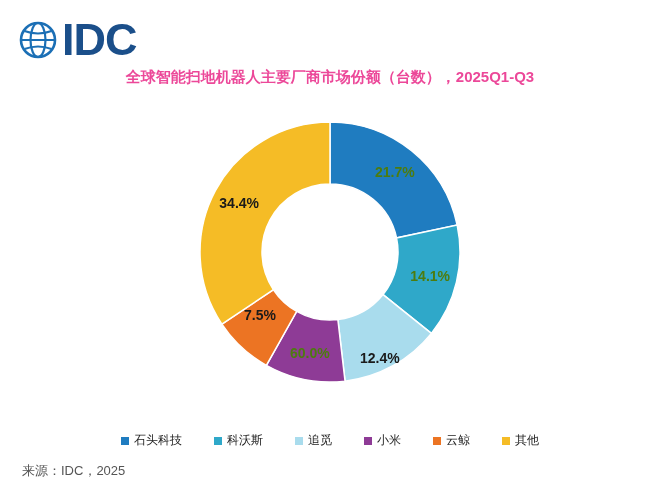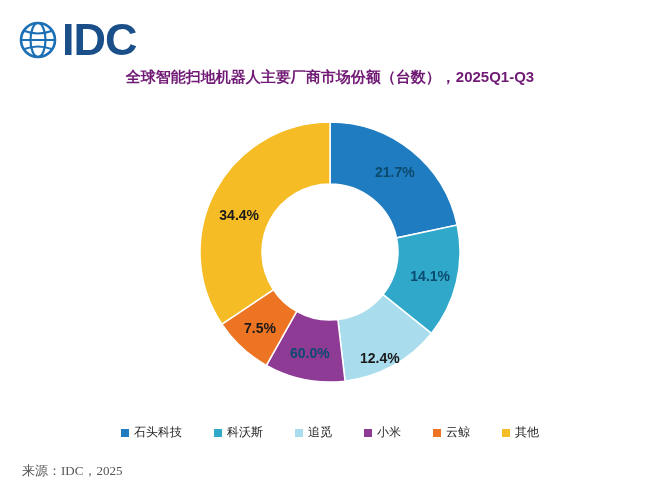--- a/index.html
+++ b/index.html
@@ -43,21 +43,21 @@
   }
   
   .chart-title {
     position: absolute;
     left: 0;
     top: 68px;
     width: 660px;
     text-align: center;
     font-size: 15px;
     font-weight: bold;
-    color: #701a75;
+    color: #ec4899;
     font-family: "Liberation Sans", sans-serif;
   }
   
   .donut-wrap {
     position: absolute;
     left: 180px;
     top: 102px;
     width: 300px;
     height: 300px;
   }
@@ -65,61 +65,61 @@
     position: absolute;
     left: 0;
     top: 0;
     width: 300px;
     height: 300px;
   }
   .slice-label {
     position: absolute;
     font-size: 14px;
     font-weight: bold;
-    color: #0c4a6e;
+    color: #4d7c0f;
     white-space: nowrap;
     transform: translate(-50%, -50%);
     font-family: "Liberation Sans", sans-serif;
   }
   .slice-label.dark {
     color: #1a1a1a;
   }
   
   .legend {
     position: absolute;
     left: 0;
     top: 420px;
     width: 660px;
     display: flex;
     justify-content: center;
     align-items: center;
   }
   .legend-item {
     display: flex;
     align-items: center;
-    margin: 4px 16px;
+    margin: 12px 16px;
   }
   .legend-swatch {
     width: 8px;
     height: 8px;
     margin-right: 5px;
   }
   .legend-label {
     font-size: 12px;
     color: #222222;
     font-family: "Liberation Sans", sans-serif;
   }
   
   .source {
     position: absolute;
     left: 22px;
     top: 462px;
     font-size: 13px;
     color: #555555;
-    font-family: Liberation Serif, serif;
+    font-family: Liberation Sans, sans-serif;
   }
 </style>
 </head>
 <body>
 
 <div class="page">
 
   <div class="logo">
     <span class="logo-globe">
       <svg width="40" height="40" viewBox="0 0 40 40">
@@ -144,22 +144,22 @@
           <path d="M 165.06206062854395 279.12449159482514 A 130 130 0 0 1 86.35913184265175 263.35713431530905 L 116.71093050231015 209.29450102646936 A 68 68 0 0 0 157.87861632877684 217.54204175729313 Z" fill="#8e3b96" stroke="#ffffff" stroke-width="1.5"></path>
           <path d="M 86.35913184265175 263.35713431530905 A 130 130 0 0 1 41.86646809485549 222.16051051454042 L 93.43784484961672 187.74549780760574 A 68 68 0 0 0 116.71093050231015 209.29450102646936 Z" fill="#ec7423" stroke="#ffffff" stroke-width="1.5"></path>
           <path d="M 41.86646809485549 222.16051051454042 A 130 130 0 0 1 149.99999999999997 20 L 150 82 A 68 68 0 0 0 93.43784484961672 187.74549780760574 Z" fill="#f5bc26" stroke="#ffffff" stroke-width="1.5"></path>
         </g>
     </svg>
     <div id="donut-labels">
         <div class="slice-label" style="left: 214.849px; top: 69.9777px;">21.7%</div>
         <div class="slice-label" style="left: 250.197px; top: 173.864px; text-align: center;">14.1%</div>
         <div class="slice-label dark" style="left: 199.858px; top: 256px;">12.4%</div>
         <div class="slice-label" style="left: 129.767px; top: 250.993px;">60.0%</div>
-        <div class="slice-label dark" style="left: 80.0212px; top: 226px;">7.5%</div>
-        <div class="slice-label dark" style="left: 59.1764px; top: 101.419px; margin-top: 12px;">34.4%</div>
+        <div class="slice-label dark" style="left: 80.0212px; top: 213px;">7.5%</div>
+        <div class="slice-label dark" style="left: 59.1764px; top: 101.419px;">34.4%</div>
       </div>
   </div>
 
   <div class="legend" id="legend">
       <div class="legend-item">
         <span class="legend-swatch" style="background: rgb(31, 124, 192);"></span>
         <span class="legend-label">石头科技</span>
       </div>
       <div class="legend-item">
         <span class="legend-swatch" style="background: rgb(47, 168, 201);"></span>

